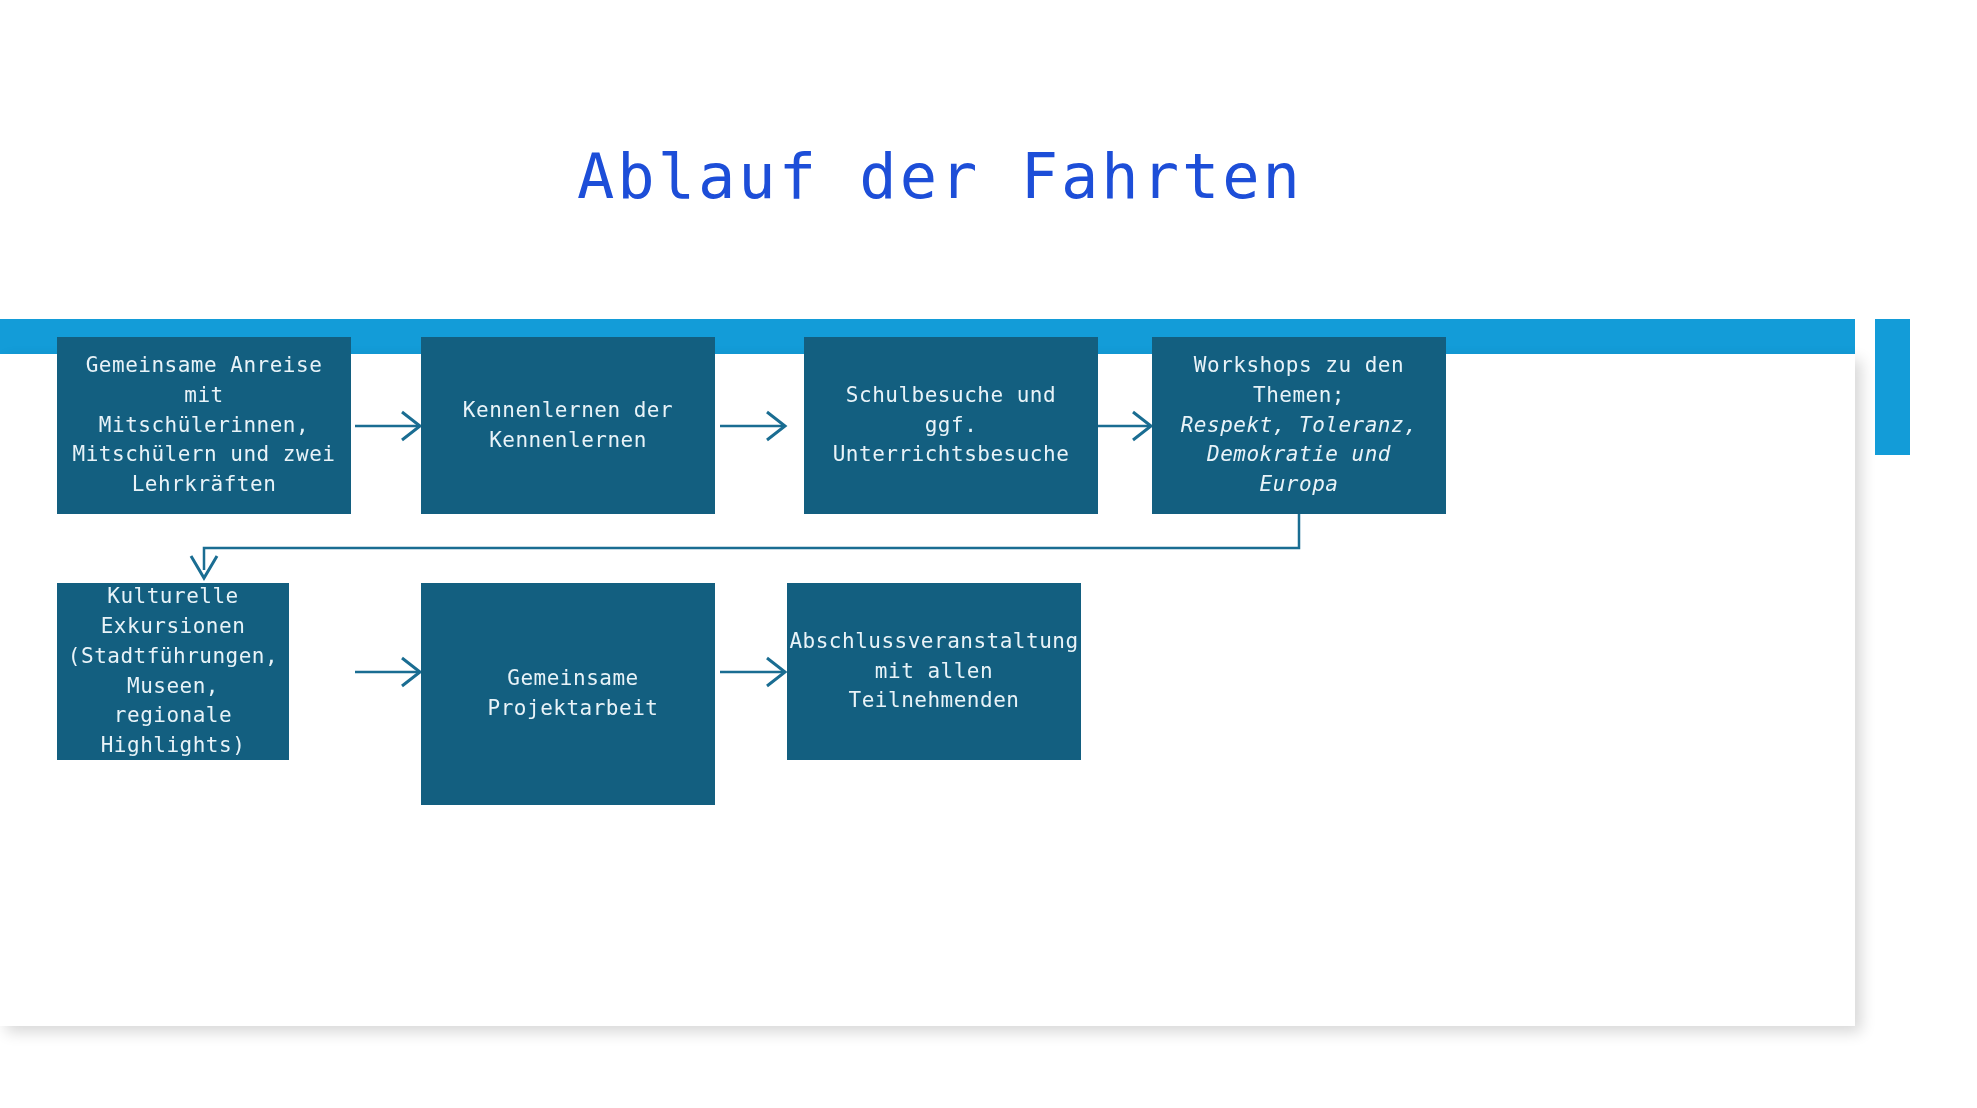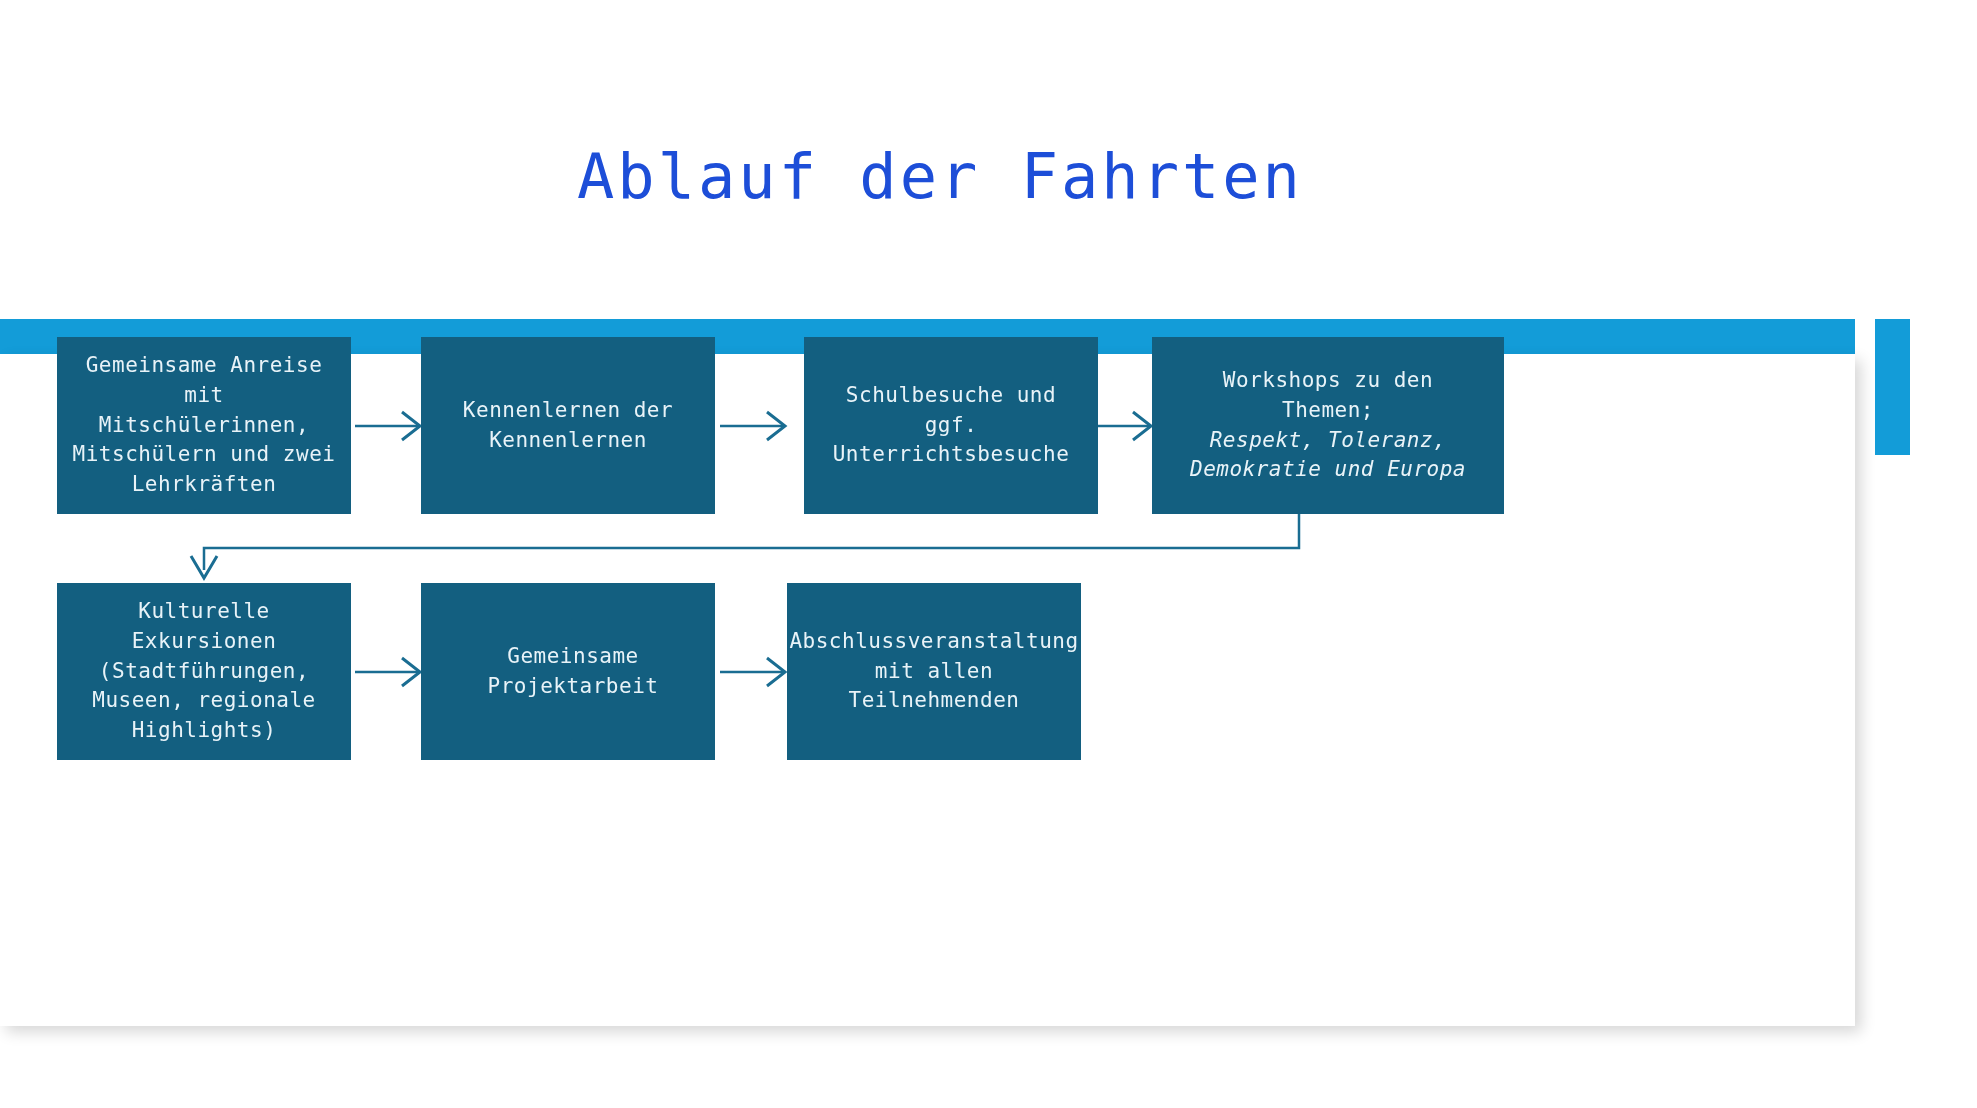--- a/index.html
+++ b/index.html
@@ -94,25 +94,25 @@
 
   .flow-box .emph {
     font-weight: normal;
     font-style: italic;
   }
 
   
   #box-1 { left: 57px;   top: 337px; width: 294px; height: 177px; }
   #box-2 { left: 421px;  top: 337px; width: 294px; height: 177px; }
   #box-3 { left: 804px;  top: 337px; width: 294px; height: 177px; }
-  #box-4 { left: 1152px; top: 337px; width: 352px; height: 177px; }
+  #box-4 { left: 1152px; top: 337px; width: 294px; height: 177px; }
 
   
-  #box-5 { left: 57px;   top: 583px; width: 294px; height: 177px; }
-  #box-6 { left: 421px;  top: 583px; width: 294px; height: 177px; padding-left: 20px; }
+  #box-5 { left: 57px;   top: 583px; width: 232px; height: 177px; }
+  #box-6 { left: 421px;  top: 583px; width: 294px; height: 222px; padding-left: 20px; }
   #box-7 { left: 787px;  top: 583px; width: 294px; height: 177px; }
 
   .connector-svg {
     position: absolute;
     left: 0;
     top: 0;
     width: 1977px;
     height: 1108px;
     pointer-events: none;
   }

